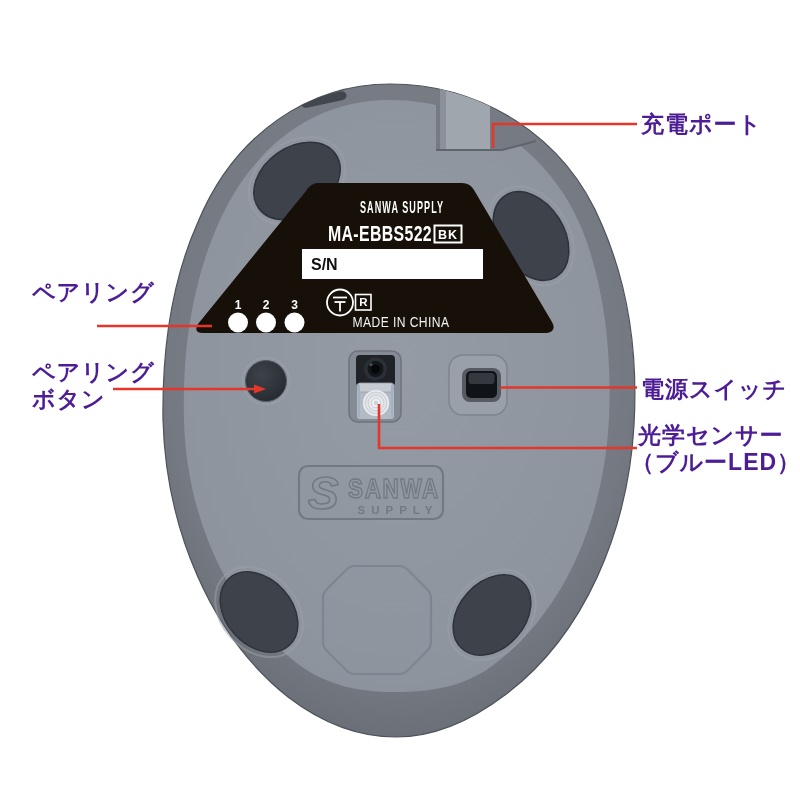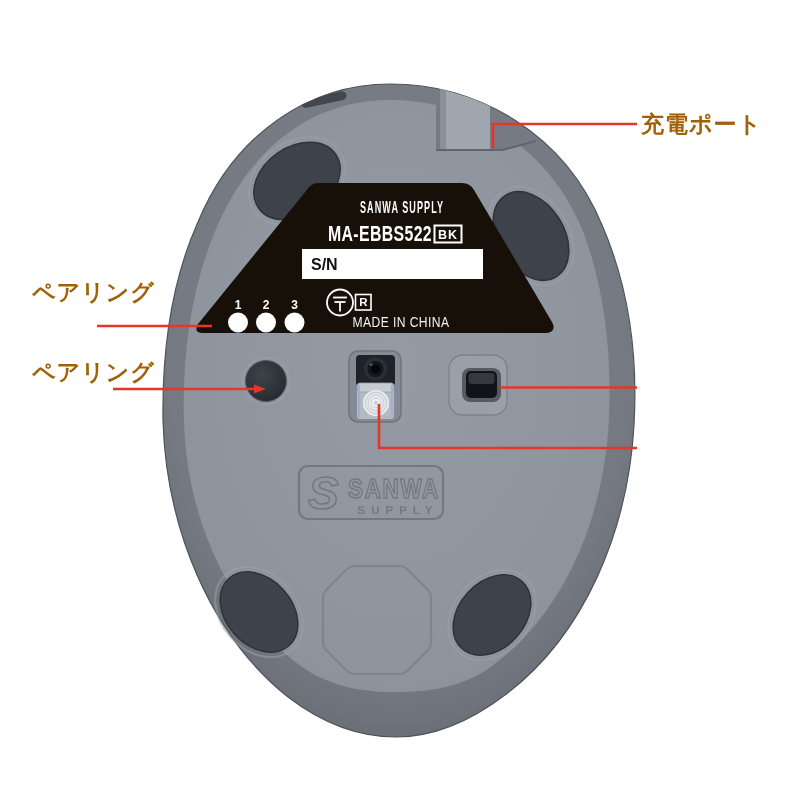--- a/index.html
+++ b/index.html
@@ -10,21 +10,21 @@
   .lbl-brand{font-size:17px;font-weight:700;fill:#ffffff;letter-spacing:2px;}
   .lbl-model{font-size:22px;font-weight:700;fill:#ffffff;letter-spacing:0.5px;}
   .lbl-bk{font-size:12.5px;font-weight:700;fill:#ffffff;letter-spacing:1px;}
   .lbl-sn{font-size:16px;font-weight:700;fill:#111111;}
   .lbl-num{font-size:12px;font-weight:700;fill:#ffffff;}
   .lbl-made{font-size:14px;font-weight:400;fill:#f2f2f2;letter-spacing:0.5px;}
   .lbl-r{font-size:11.5px;font-weight:700;fill:#ffffff;}
   .emb-sanwa{font-size:27px;font-weight:700;letter-spacing:2px;fill:none;stroke:#737983;stroke-width:1.5px;}
   .emb-s{font-size:46px;font-weight:700;font-style:italic;fill:none;stroke:#737983;stroke-width:1.6px;}
   .emb-supply{font-size:11.5px;font-weight:700;letter-spacing:6px;fill:#737983;}
-  .ann{position:absolute;font-weight:700;font-size:23px;line-height:27px;color:#a16207;
+  .ann{position:absolute;font-weight:700;font-size:23px;line-height:27px;color:#4c1d95;
        letter-spacing:1px;white-space:nowrap;}
 </style>
 </head>
 <body>
 
 <div class="stage">
 
 <svg width="800" height="800" viewBox="0 0 800 800">
   <defs>
     <radialGradient id="bodyGrad" cx="0.5" cy="0.42" r="0.72">
@@ -168,17 +168,25 @@
 <div class="ann" style="left:641px;top:111px;">
   <span>充電ポート</span>
 </div>
 
 <div class="ann" style="left:32px;top:279px;">
   <div>ペアリング</div>
 </div>
 
 <div class="ann" style="left:32px;top:359px;">
   <div>ペアリング</div>
+  <div>ボタン</div>
 </div>
 
+<div class="ann" style="left:641px;top:376px;">
+  <span>電源スイッチ</span>
+</div>
 
+<div class="ann" style="left:638px;top:422px;">
+  <div>光学センサー</div>
+  <div style="margin-left:-7px;">（ブルーLED）</div>
+</div>
 
 </div>
 
 </body></html>

